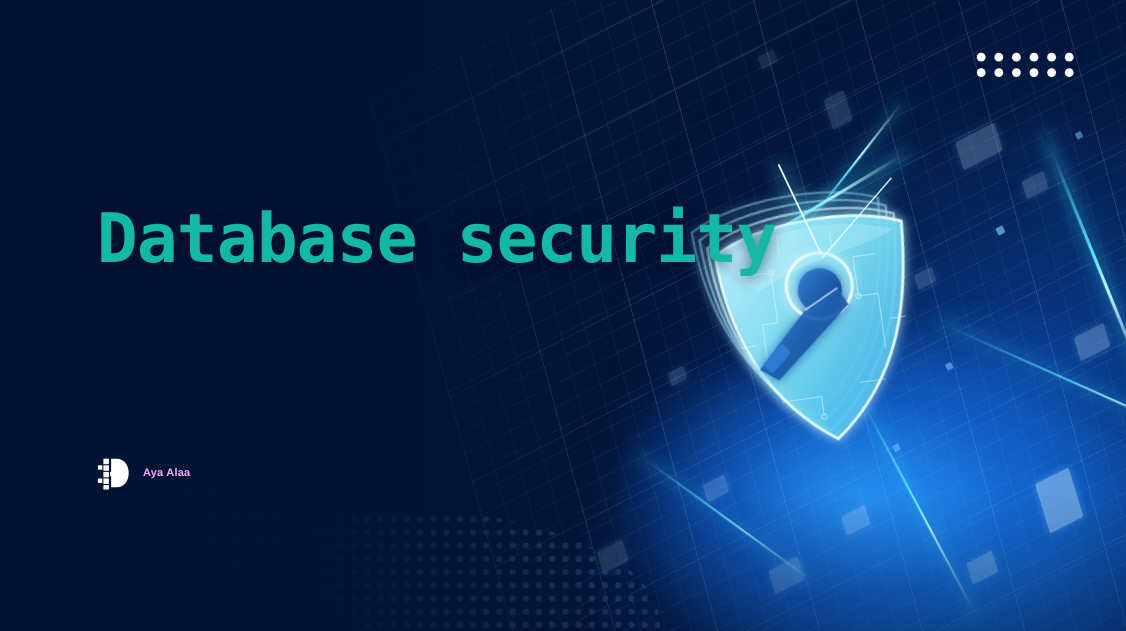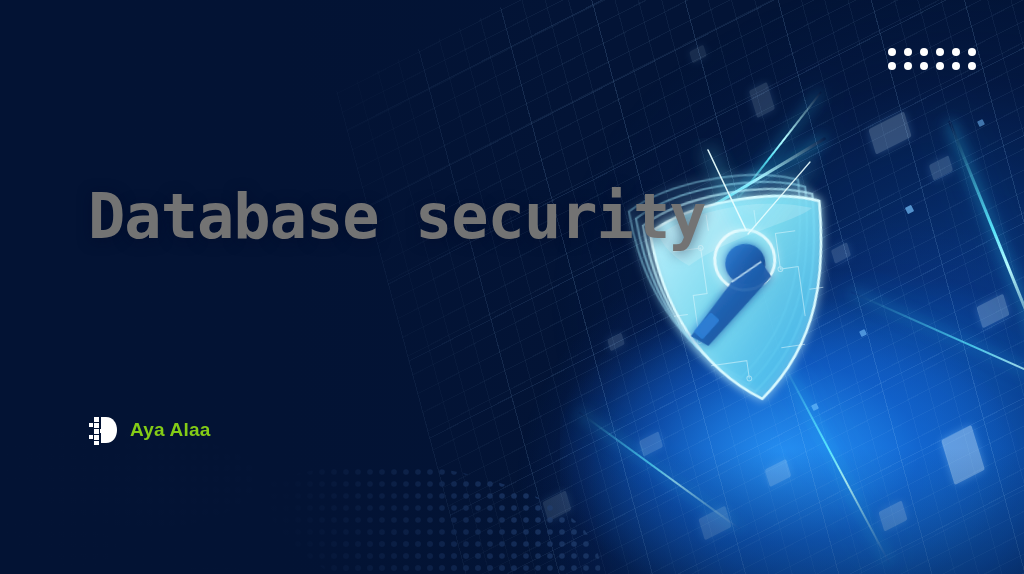--- a/index.html
+++ b/index.html
@@ -127,21 +127,21 @@
     position:absolute;
     left:88px; top:186px;
     z-index:5;
   }
   .title {
     font-family:"DejaVu Sans Mono", "Liberation Mono", monospace;
     font-size:62px;
     line-height:1;
     font-weight:700;
     letter-spacing:-1px;
-    color:#737373;
+    color:#14b8a6;
     white-space:nowrap;
     text-shadow:0 2px 14px rgba(0,10,40,.6);
   }
   .subtitle-pill {
     display:inline-block;
     margin-top:28px;
     padding:12px 30px 13px;
     border-radius:30px;
     background:linear-gradient(90deg, #0d8ba2 0%, #11779f 22%, #1a5bbf 68%, #2348c9 100%);
     color:#ffffff;
@@ -156,22 +156,22 @@
   .brand {
     position:absolute;
     left:88px; top:414px;
     z-index:6;
     display:flex;
     align-items:center;
     gap:12px;
   }
   .brand-logo { width:30px; height:32px; display:block; }
   .brand-name {
-    color:#84cc16;
-    font-size:19px;
+    color:#f0abfc;
+    font-size:10px;
     font-weight:700;
     letter-spacing:.2px;
   }
 
   .vignette {
     position:absolute; inset:0;
     z-index:3;
     pointer-events:none;
     background:
       linear-gradient(90deg, rgba(3,19,52,1) 0%, rgba(3,19,52,.98) 28%, rgba(3,19,52,.55) 42%, rgba(3,19,52,0) 56%),

